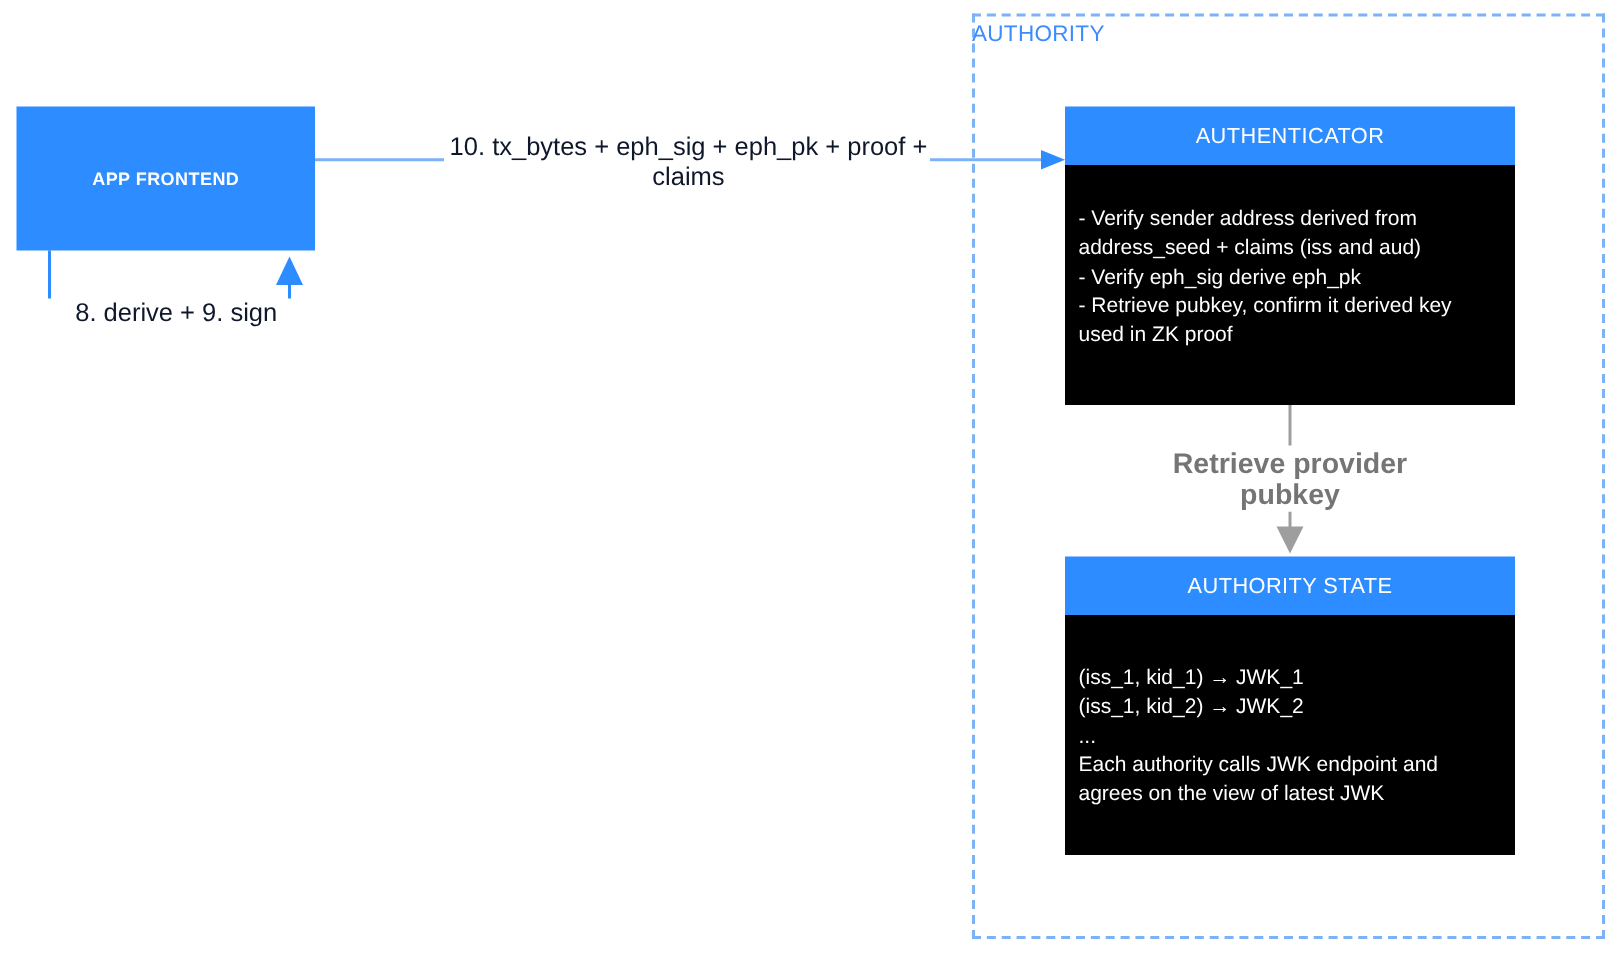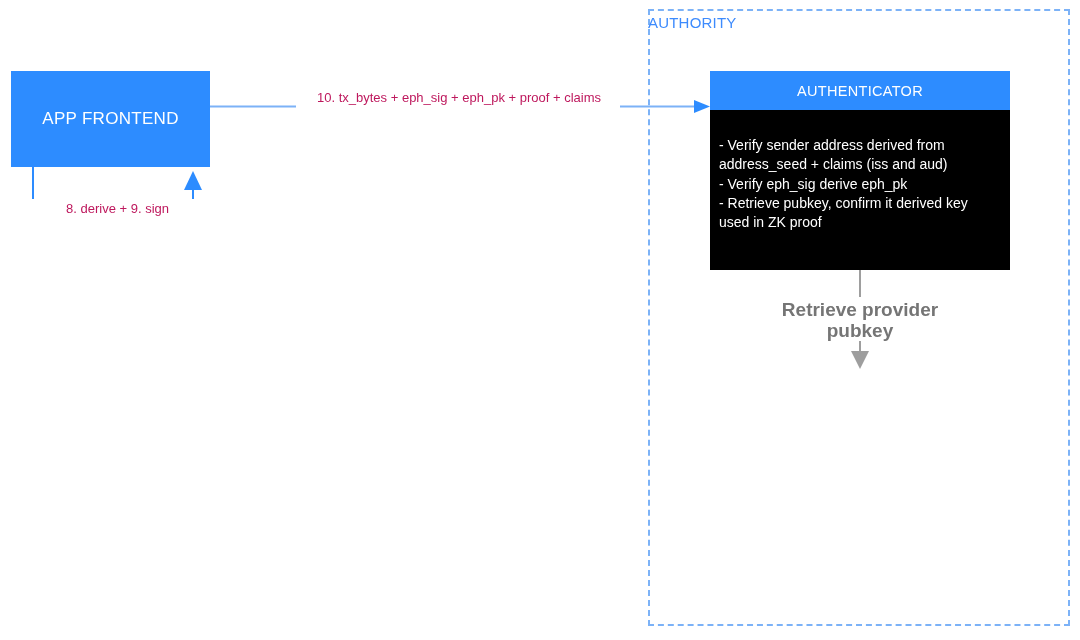--- a/index.html
+++ b/index.html
@@ -60,23 +60,24 @@
     width: 199px;
     height: 96px;
     background: #2d8cff;
     display: flex;
     align-items: center;
     justify-content: center;
     box-sizing: border-box;
   }
   .node-frontend .label {
     color: #ffffff;
-    font-size: 17px;
+    font-size: 12px;
     letter-spacing: 0.3px;
     text-align: right;
+    font-weight: bold;
   }
 
   
   .panel {
     position: absolute;
     width: 300px;
     box-sizing: border-box;
   }
   .panel .panel-head {
     height: 39px;
@@ -105,22 +106,22 @@
 
   #panel-authenticator { left: 710px; top: 71px; }
   #panel-authenticator .panel-body { height: 160px; }
 
   #panel-authority-state { left: 710px; top: 371px; }
   #panel-authority-state .panel-body { height: 160px; padding-top: 32px; }
 
   
   .edge-label {
     position: absolute;
-    color: #be185d;
-    font-size: 13px;
+    color: #0f172a;
+    font-size: 17px;
     line-height: 20px;
     text-align: center;
   }
   #label-tx {
     left: 294px;
     top: 88px;
     width: 330px;
   }
   #label-derive-sign {
     left: 28px;
@@ -177,18 +178,29 @@
     <div class="panel-head">
       <span class="label">AUTHENTICATOR</span>
     </div>
     <div class="panel-body">
       <div class="line">- Verify sender address derived from address_seed + claims (iss and aud)</div>
       <div class="line">- Verify eph_sig derive eph_pk</div>
       <div class="line">- Retrieve pubkey, confirm it derived key used in ZK proof</div>
     </div>
   </div>
 
+  <div class="panel" id="panel-authority-state">
+    <div class="panel-head">
+      <span class="label">AUTHORITY STATE</span>
+    </div>
+    <div class="panel-body">
+      <div class="line">(iss_1, kid_1) → JWK_1</div>
+      <div class="line">(iss_1, kid_2) → JWK_2</div>
+      <div class="line">...</div>
+      <div class="line">Each authority calls JWK endpoint and agrees on the view of latest JWK</div>
+    </div>
+  </div>
 
   <div class="edge-label" id="label-tx">10. tx_bytes + eph_sig + eph_pk + proof + claims</div>
   <div class="edge-label" id="label-derive-sign">8. derive + 9. sign</div>
   <div class="edge-label" id="label-retrieve">Retrieve provider pubkey</div>
 
 </div>
 
 </body></html>

